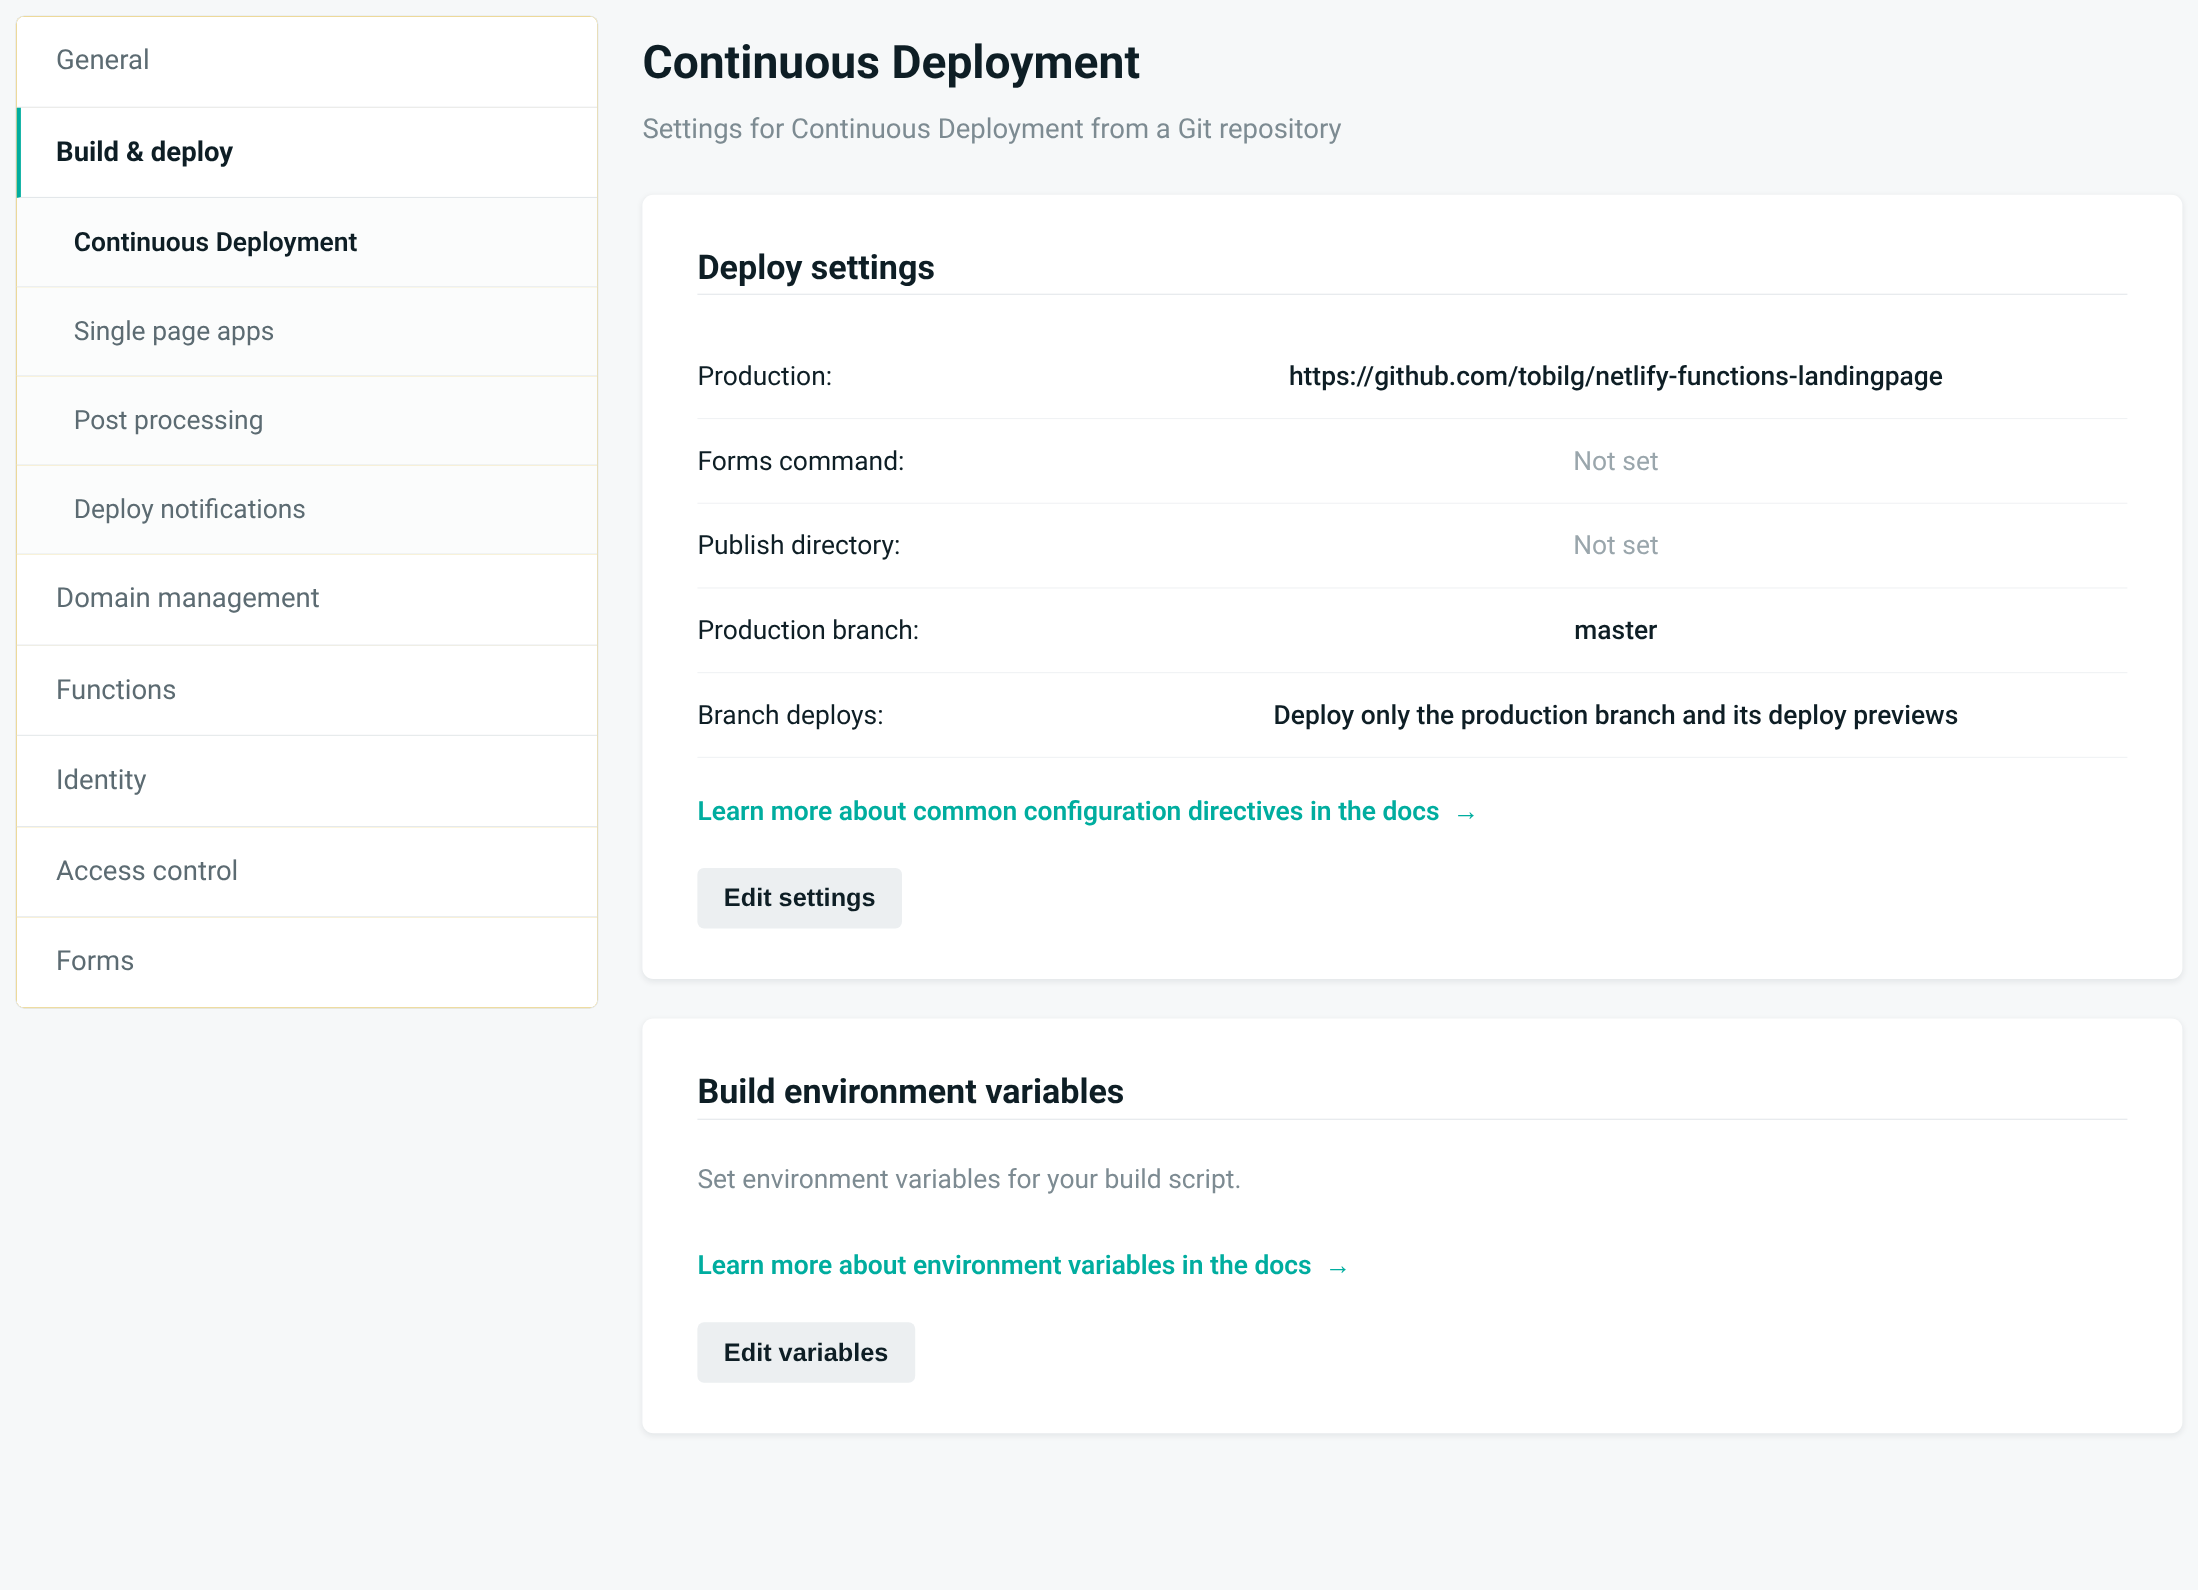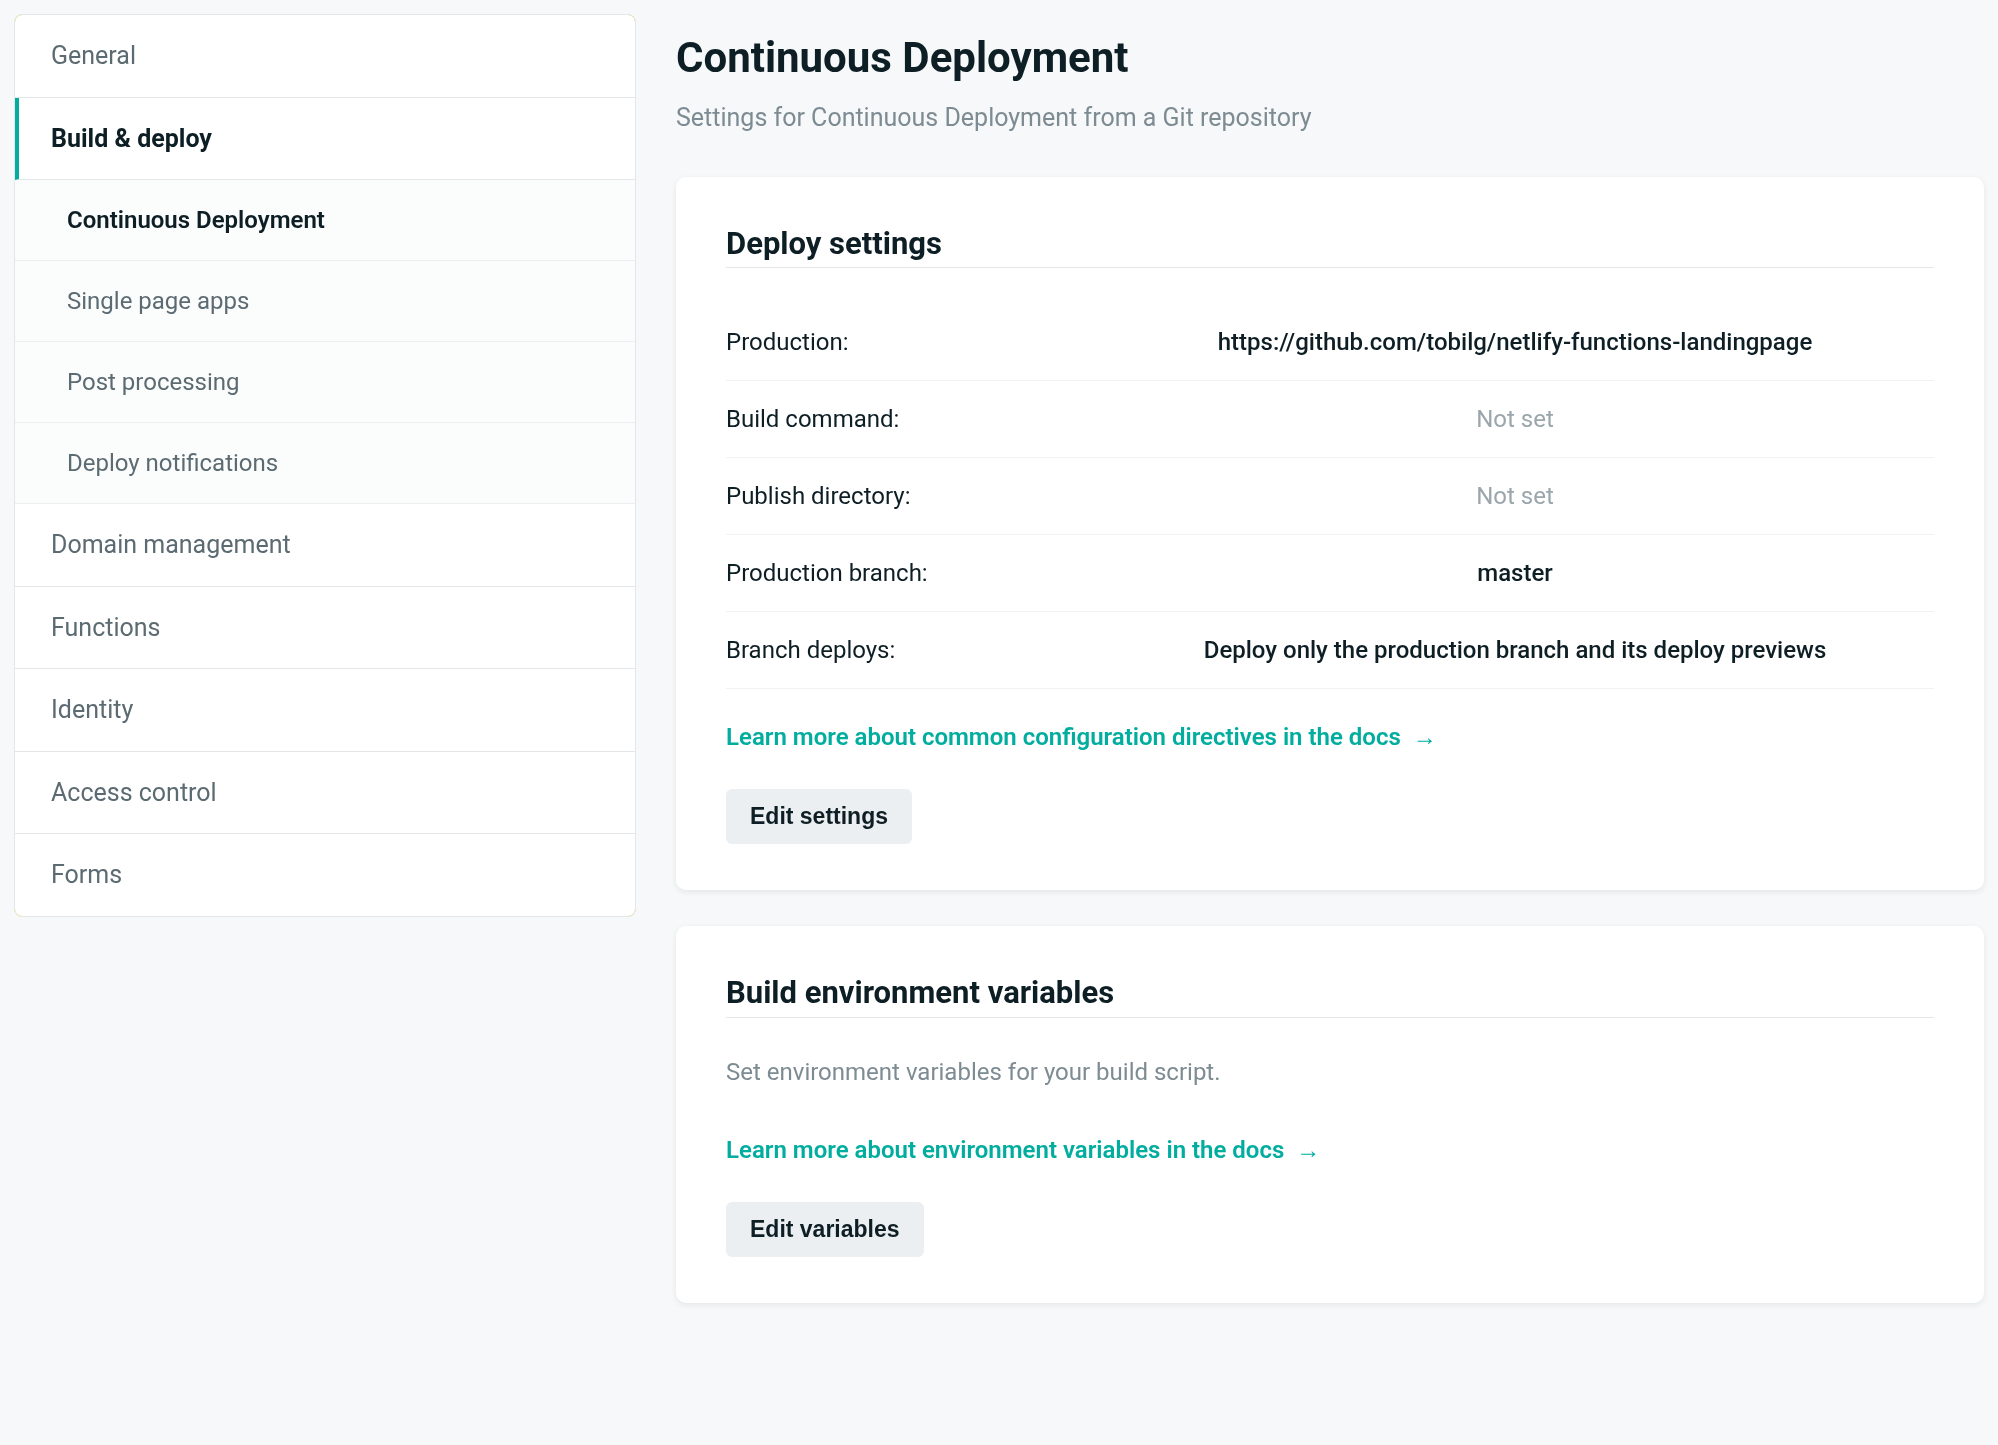--- a/index.html
+++ b/index.html
@@ -11,21 +11,21 @@
       line-height: 1.5;
     }
     .container {
       display: flex;
       padding: 14px;
       gap: 40px;
       min-height: 100vh;
     }
     
     .sidebar {
-      width: 622px;
+      width: 530px;
       flex-shrink: 0;
       background: #eab308;
       border: 1px solid #e3e7ea;
       border-radius: 8px;
       align-self: flex-start;
       overflow: hidden;
     }
     .sidebar-item {
       display: block;
       padding: 22px 36px;
@@ -166,21 +166,21 @@
     <p class="page-subtitle">Settings for Continuous Deployment from a Git repository</p>
 
     <section class="card">
       <h2 class="card-title">Deploy settings</h2>
 
       <div class="setting-row">
         <div class="setting-label">Production:</div>
         <div class="setting-value">https://github.com/tobilg/netlify-functions-landingpage</div>
       </div>
       <div class="setting-row">
-        <div class="setting-label">Build command:</div>
+        <div class="setting-label">Forms command:</div>
         <div class="setting-value notset">Not set</div>
       </div>
       <div class="setting-row">
         <div class="setting-label">Publish directory:</div>
         <div class="setting-value notset">Not set</div>
       </div>
       <div class="setting-row">
         <div class="setting-label">Production branch:</div>
         <div class="setting-value">master</div>
       </div>

